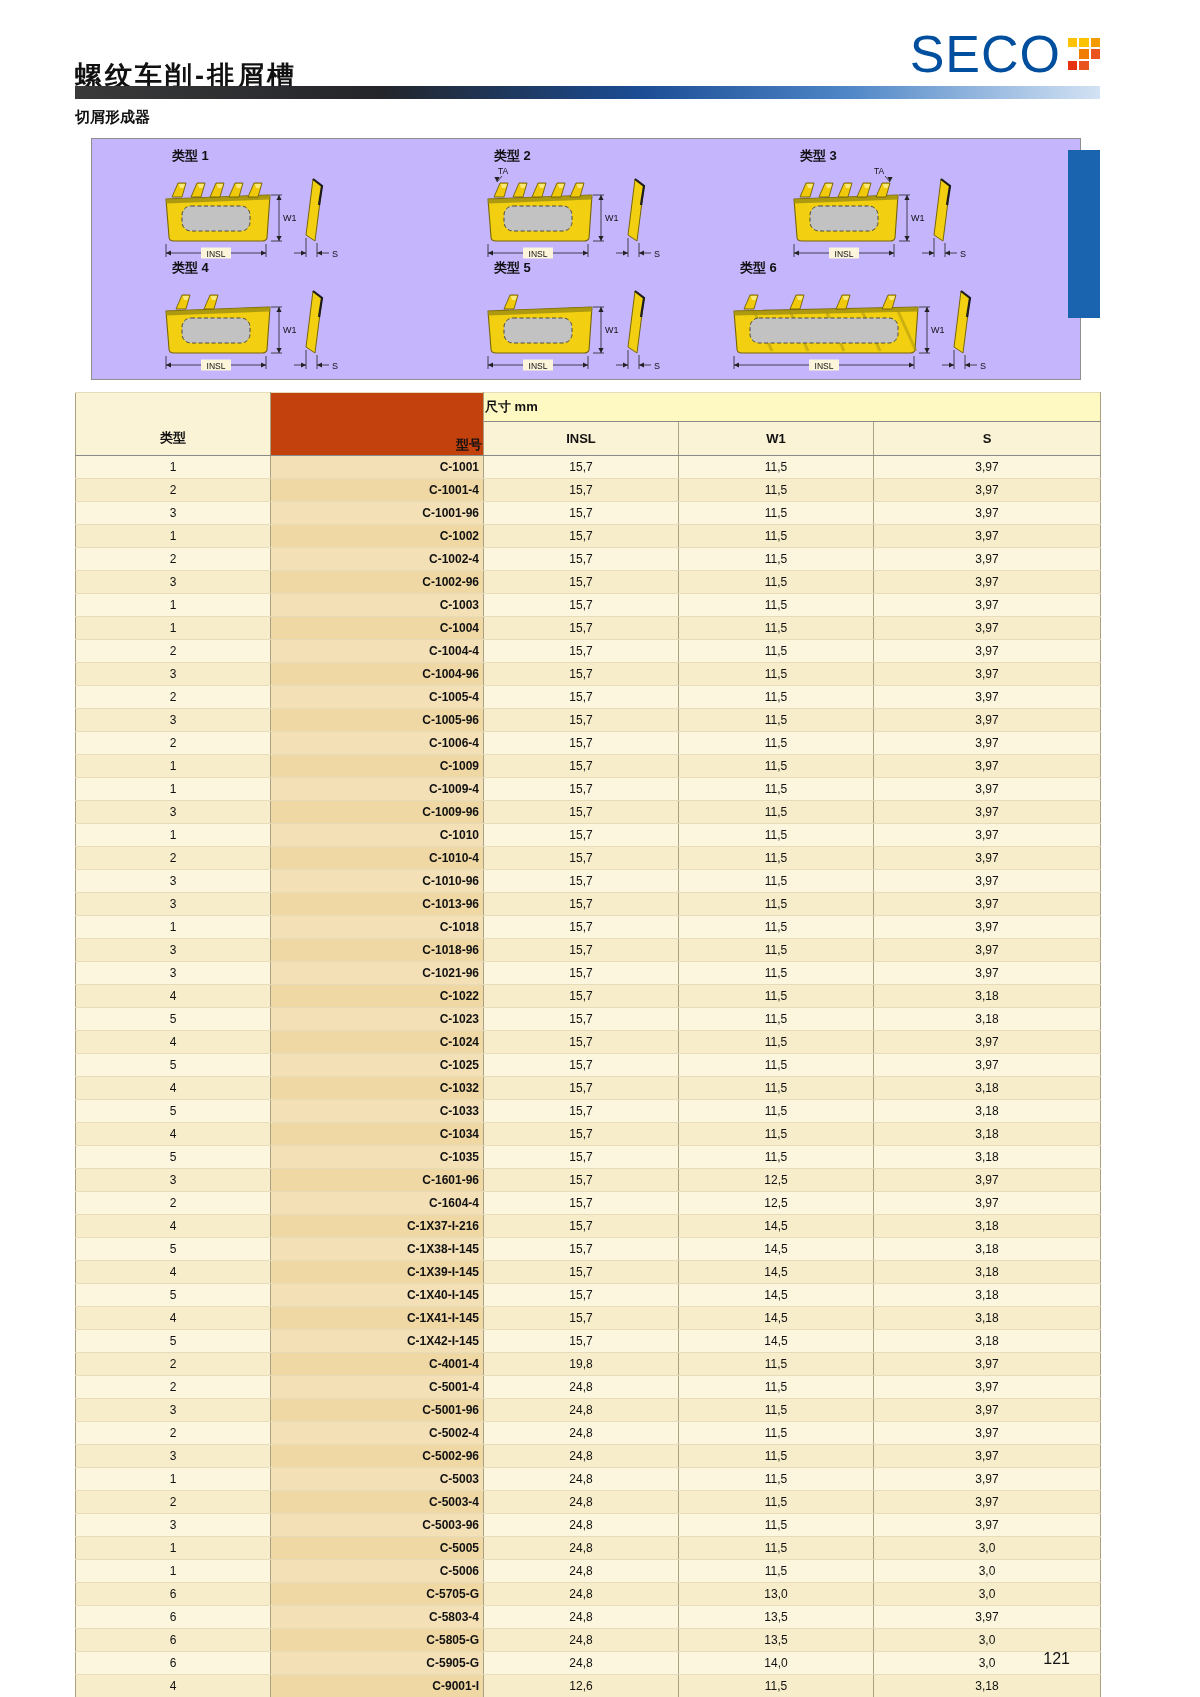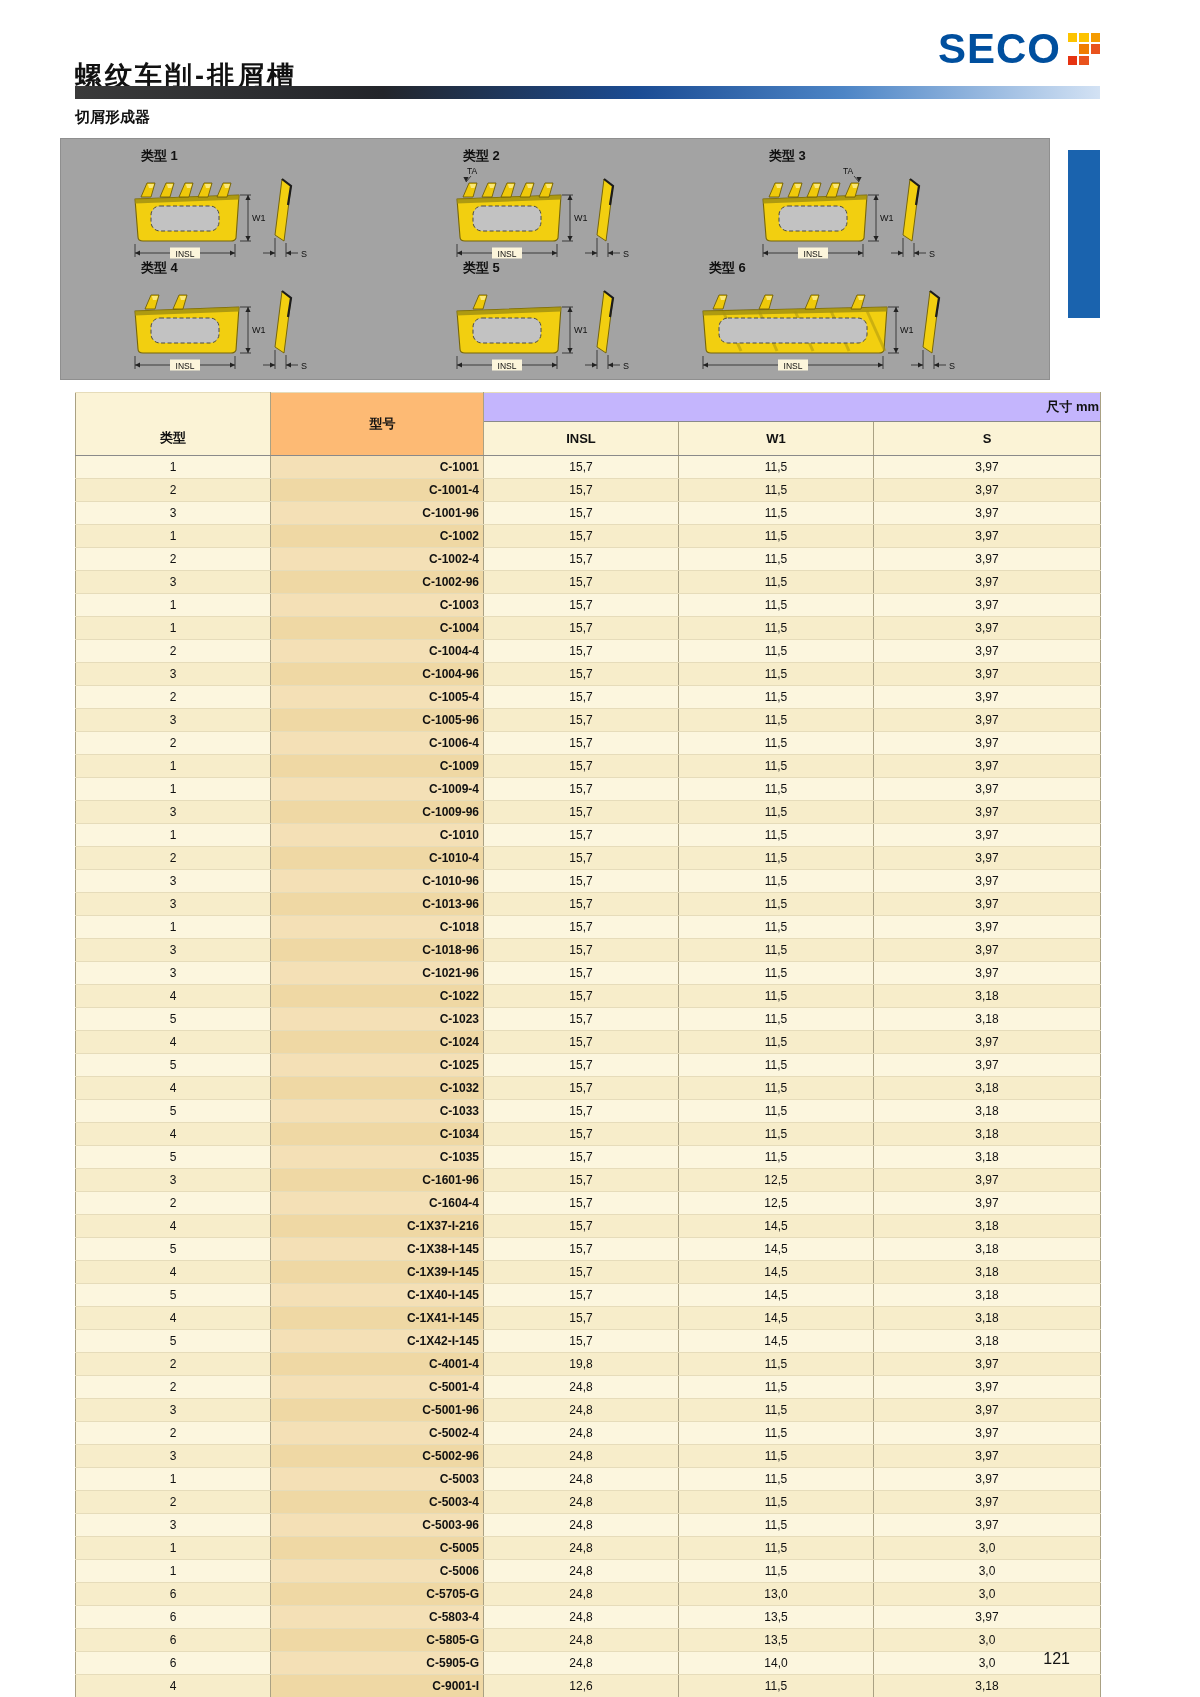--- a/index.html
+++ b/index.html
@@ -1,41 +1,41 @@
 <!DOCTYPE html>
 <html><head>
 <meta charset="utf-8">
 <style>
   html,body{margin:0;padding:0;background:#fff;}
   body{width:1200px;height:1697px;position:relative;font-family:"Liberation Sans","DejaVu Sans",sans-serif;color:#111;}
   .page{position:absolute;inset:0;overflow:hidden;}
 
   .title{position:absolute;left:75px;top:40px;font-size:27px;font-weight:bold;letter-spacing:3px;}
   .logo{position:absolute;right:100px;top:28px;display:flex;align-items:center;gap:7px;}
-  .logo-text{font-size:42px;font-weight:bold;color:#004f9e;letter-spacing:1px;line-height:1;}
+  .logo-text{font-size:52px;font-weight:normal;color:#004f9e;letter-spacing:1px;line-height:1;}
   .logo-icon{width:32px;height:32px;display:grid;grid-template-columns:repeat(3,1fr);grid-template-rows:repeat(3,1fr);gap:2px;}
   .logo-icon i{display:block;}
   .header-bar{position:absolute;left:75px;top:86px;width:1025px;height:13px;
     background:linear-gradient(90deg,#3a3a3a 0%,#23252a 30%,#1b4c94 55%,#4d85c6 75%,#d3e2f4 100%);}
   .subtitle{position:absolute;left:75px;top:108px;font-size:15px;font-weight:bold;}
 
-  .diagram-box{position:absolute;left:60px;top:138px;width:988px;height:240px;background:#a3a3a3;border:1px solid #8f8f8f;}
+  .diagram-box{position:absolute;left:91px;top:138px;width:988px;height:240px;background:#c4b5fd;border:1px solid #8f8f8f;}
   .side-tab{position:absolute;left:1068px;top:150px;width:32px;height:168px;background:#1a63ae;}
   .diagram-cell{position:absolute;}
   .type-label{font-size:13px;font-weight:bold;height:18px;margin-left:14px;}
 
   .data-table{position:absolute;left:75px;top:392px;width:1025px;border-collapse:collapse;table-layout:fixed;
     font-size:12px;border:1px solid #8a8a8a;}
   .data-table th,.data-table td{border-left:1px solid #aaa183;border-right:1px solid #aaa183;
     border-top:1px solid #e6dcba;border-bottom:1px solid #e6dcba;}
   .data-table thead th{font-weight:bold;font-size:13px;border-bottom:1px solid #8a8a8a;}
-  .h-size{height:26px;background:#c4b5fd;text-align:right;}
+  .h-size{height:26px;background:#fef9c3;text-align:left;}
   .h-num{height:31px;background:#FBF3D6;text-align:center;}
   .h-type{background:#FBF3D6;vertical-align:bottom;padding-bottom:8px;}
-  .h-model{background:#fdba74;vertical-align:bottom;padding-bottom:22px;text-align:center;padding-left:12px;}
+  .h-model{background:#c2410c;vertical-align:bottom;padding-bottom:1px;text-align:right;padding-left:12px;}
   .data-table td{height:22px;text-align:center;padding:0 4px;background:#FCF6DE;vertical-align:middle;}
   .data-table td.model{text-align:right;padding-left:12px;font-weight:bold;background:#F4E0B6;}
   .data-table tr.alt td{background:#F7EDCA;}
   .data-table tr.alt td.model{background:#EFD8A4;}
 
   .page-number{position:absolute;right:130px;top:1650px;font-size:16px;}
 </style>
 </head>
 <body>
 

